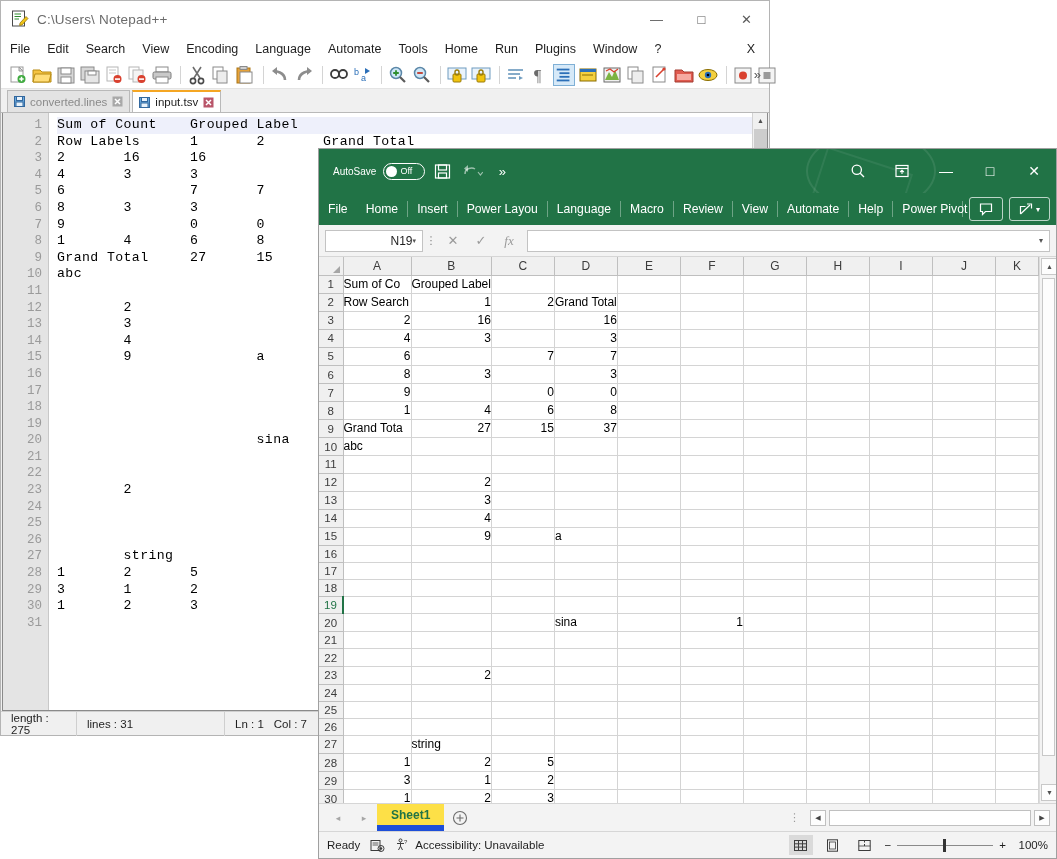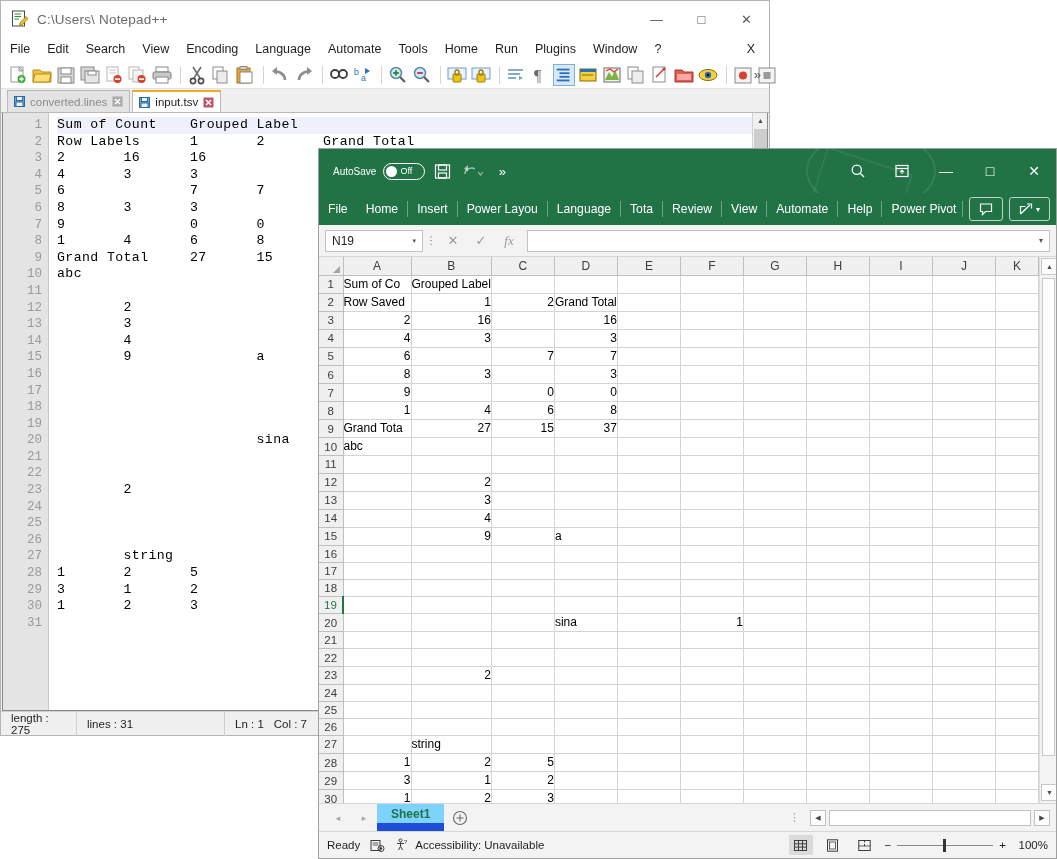--- a/index.html
+++ b/index.html
@@ -148,21 +148,21 @@
   }
 
   #xl-formulabar {
     height:32px; background:#f3f3f3; display:flex; align-items:center;
     flex:0 0 auto; padding:0 6px; gap:0px; border-bottom:1px solid #d6d6d6;
   }
   #xl-namebox {
     width:98px; height:22px; background:#fff; border:1px solid #c3c3c3;
     display:flex; align-items:center; padding:0 6px; font-size:12px; color:#1e1e1e;
   }
-  #xl-namebox .nb-txt { flex:1 1 auto; }
+  #xl-namebox .nb-txt { flex:1 1 auto;text-align:right; }
   #xl-namebox .nb-car { font-size:7px; color:#555; }
   #xl-fb-dots { width:16px; text-align:center; font-size:11px; color:#888; }
   .fb-icon { width:28px; height:22px; display:flex; align-items:center; justify-content:center;
              font-size:13px; color:#9a9a9a; }
   #xl-formula-input {
     flex:1 1 auto; height:22px; background:#fff; border:1px solid #c3c3c3;
     margin-left:4px; display:flex; align-items:center; padding:0 6px;
     font-size:12px; color:#1e1e1e;
   }
   #xl-formula-input .fi-car { margin-left:auto; font-size:8px; color:#555; }
@@ -206,21 +206,21 @@
 
   #xl-sheetbar {
     height:28px; background:#f3f3f3; display:flex; align-items:center;
     flex:0 0 auto; border-top:1px solid #d6d6d6; padding-left:6px; gap:0;
   }
   .sb-nav { width:26px; height:26px; display:flex; align-items:center; justify-content:center;
             font-size:9px; color:#a6a6a6; }
   .sheet-tab {
     height:27px; display:flex; align-items:center; padding:0 14px;
     font-size:12px; color:#217346; font-weight:bold;
-    background:#7dd3fc; border-bottom:8px solid #1d4ed8;
+    background:#fde047; border-bottom:6px solid #1d4ed8;
   }
   .sb-add { width:32px; height:26px; display:flex; align-items:center; justify-content:center;
             font-size:14px; color:#616161; }
   #sb-split { margin-left:auto; display:flex; align-items:center; gap:4px; padding-right:6px; }
   #sb-dots { font-size:11px; color:#9a9a9a; padding:0 6px; }
   #xl-hscroll {
     display:flex; align-items:center; height:18px;
   }
   .hs-arrow { width:16px; height:16px; border:1px solid #c0c0c0; background:#fdfdfd;
               display:flex; align-items:center; justify-content:center; font-size:7px; color:#444; }
@@ -564,21 +564,21 @@
   <div id="xl-ribbon">
     <div class="xl-tab">File</div>
     <div class="xl-tab">Home</div>
     <div class="xl-tabsep"></div>
     <div class="xl-tab">Insert</div>
     <div class="xl-tabsep"></div>
     <div class="xl-tab">Power Layou</div>
     <div class="xl-tabsep"></div>
     <div class="xl-tab">Language</div>
     <div class="xl-tabsep"></div>
-    <div class="xl-tab">Tota</div>
+    <div class="xl-tab">Macro</div>
     <div class="xl-tabsep"></div>
     <div class="xl-tab">Review</div>
     <div class="xl-tabsep"></div>
     <div class="xl-tab">View</div>
     <div class="xl-tabsep"></div>
     <div class="xl-tab">Automate</div>
     <div class="xl-tabsep"></div>
     <div class="xl-tab">Help</div>
     <div class="xl-tabsep"></div>
     <div class="xl-tab">Power Pivot</div>
@@ -648,21 +648,21 @@
                 <td class="cell txt" style="width: 63px;"></td>
                 <td class="cell txt" style="width: 63px;"></td>
                 <td class="cell txt" style="width: 63px;"></td>
                 <td class="cell txt" style="width: 63px;"></td>
                 <td class="cell txt" style="width: 63px;"></td>
                 <td class="cell txt" style="width: 63px;"></td>
                 <td class="cell txt" style="width: 43px;"></td>
               </tr>
               <tr>
                 <th class="rowhdr">2</th>
-                <td class="cell txt" style="width: 68px;">Row Saved</td>
+                <td class="cell txt" style="width: 68px;">Row Search</td>
                 <td class="cell num" style="width: 63px;">1</td>
                 <td class="cell num" style="width: 63px;">2</td>
                 <td class="cell txt" style="width: 63px;">Grand Total</td>
                 <td class="cell txt" style="width: 63px;"></td>
                 <td class="cell txt" style="width: 63px;"></td>
                 <td class="cell txt" style="width: 63px;"></td>
                 <td class="cell txt" style="width: 63px;"></td>
                 <td class="cell txt" style="width: 63px;"></td>
                 <td class="cell txt" style="width: 63px;"></td>
                 <td class="cell txt" style="width: 43px;"></td>

